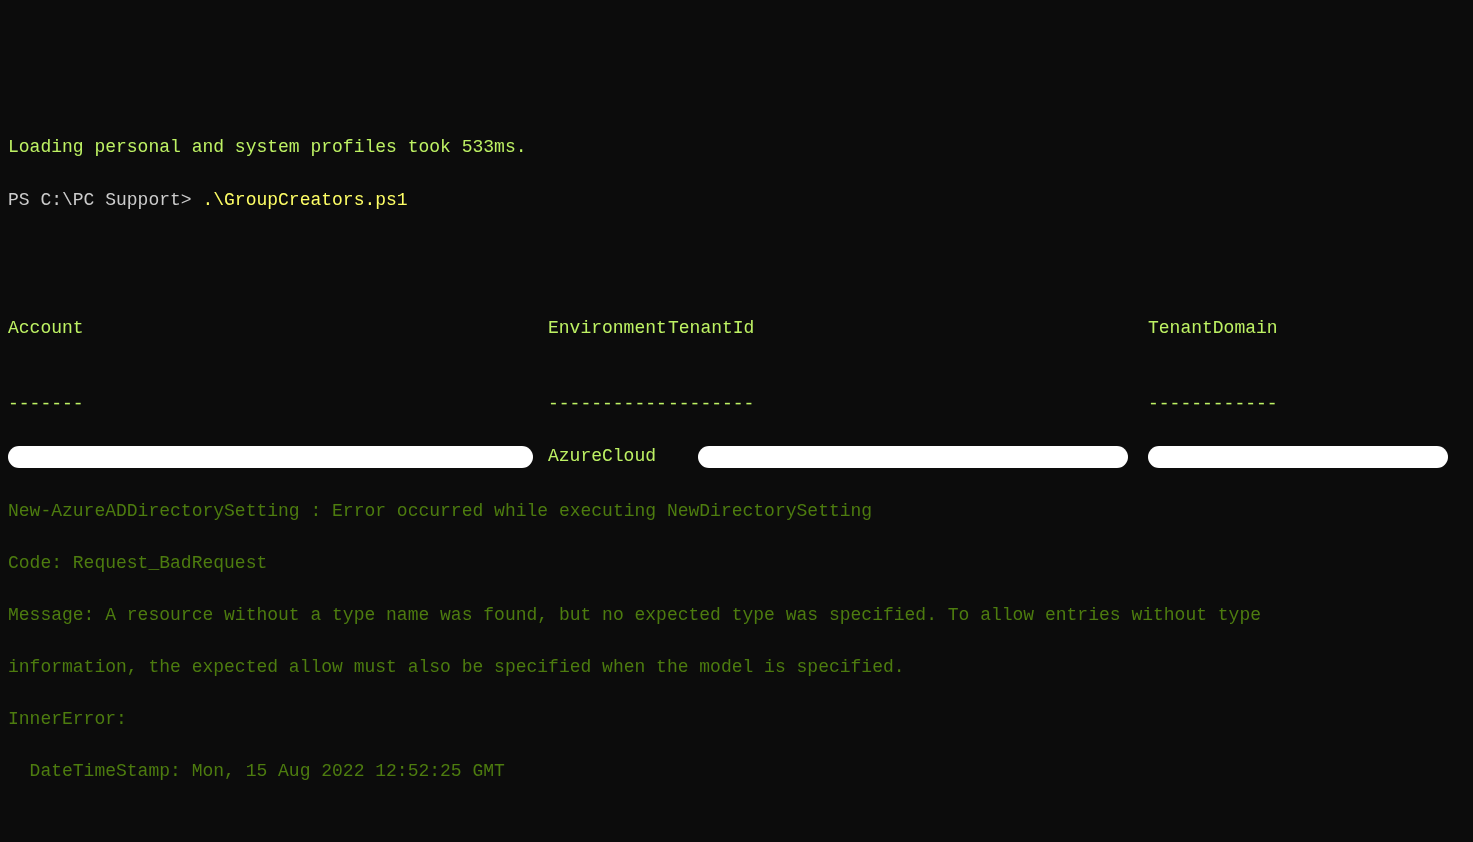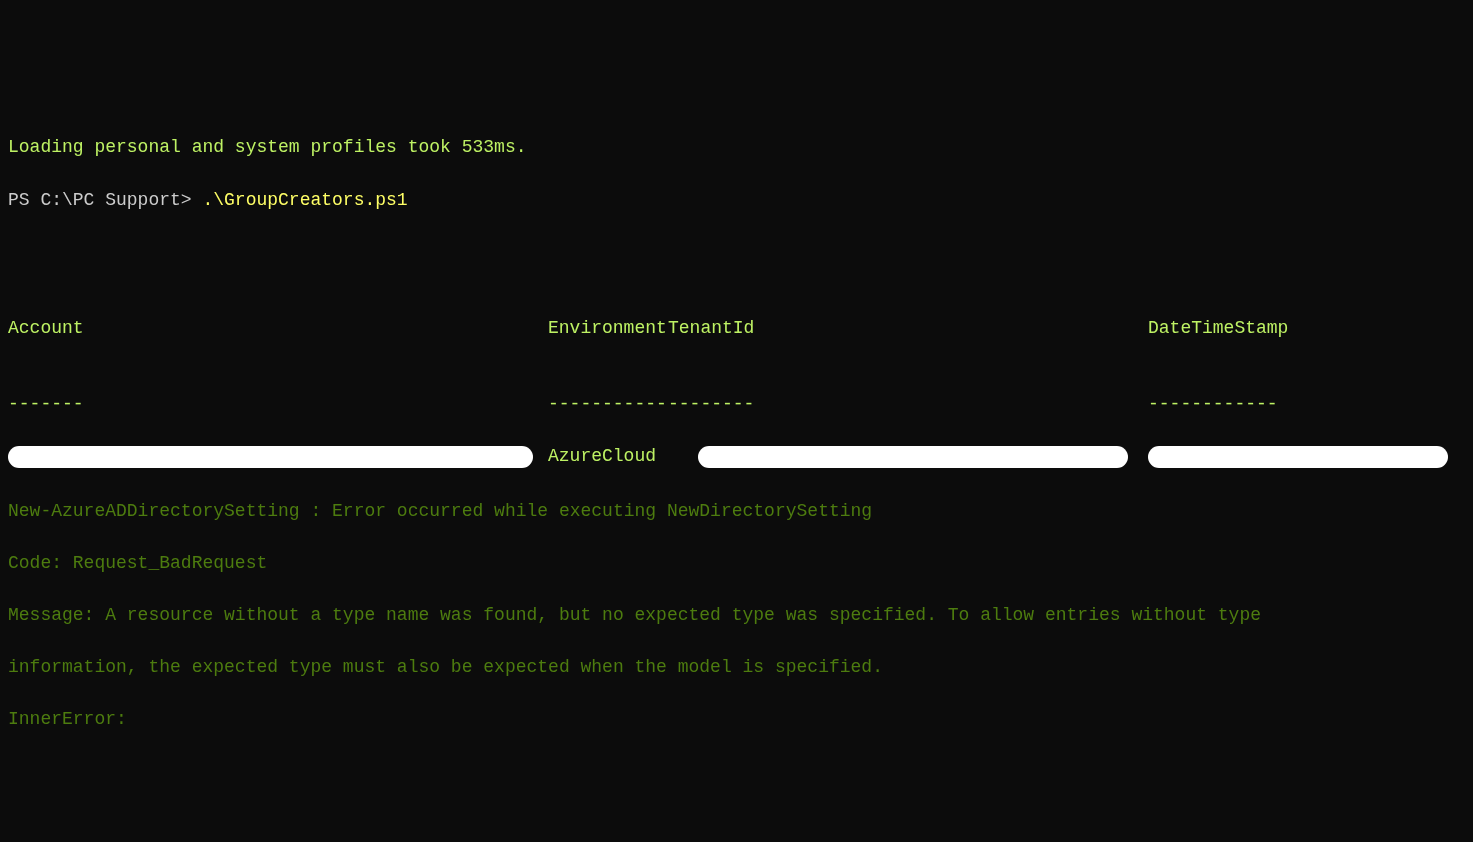--- a/index.html
+++ b/index.html
@@ -37,28 +37,29 @@
   </style>
 </head>
 <body>
 
 
 
 <div>
 <span class="line white">Loading personal and system profiles took 533ms.</span>
 <span class="line"><span class="prompt">PS C:\PC Support&gt; </span><span class="cmd">.\GroupCreators.ps1</span></span>
 <span class="line"> </span>
-<div class="header-row white"><span class="col-account">Account</span><span class="col-env">Environment</span><span class="col-tenantid">TenantId</span><span class="col-domain">DateTimeStamp</span></div>
+<div class="header-row white"><span class="col-account">Account</span><span class="col-env">Environment</span><span class="col-tenantid">TenantId</span><span class="col-domain">TenantDomain</span></div>
 <div class="header-row white"><span class="col-account">-------</span><span class="col-env">-----------</span><span class="col-tenantid">--------</span><span class="col-domain">------------</span></div>
 <div class="data-row"><span class="col-account"><span class="redact" style="width:525px"></span></span><span class="col-env white">AzureCloud</span><span class="col-tenantid"><span class="redact" style="width:430px;margin-left:30px"></span></span><span class="col-domain"><span class="redact" style="width:300px"></span></span></div>
 <span class="line err">New-AzureADDirectorySetting : Error occurred while executing NewDirectorySetting</span>
 <span class="line err">Code: Request_BadRequest</span>
 <span class="line err">Message: A resource without a type name was found, but no expected type was specified. To allow entries without type</span>
-<span class="line err">information, the expected type must also be expected when the model is specified.</span>
+<span class="line err">information, the expected allow must also be specified when the model is specified.</span>
 <span class="line err">InnerError:</span>
+<span class="line err">  DateTimeStamp: Mon, 15 Aug 2022 12:52:25 GMT</span>
 
 
 
 
 
 
 
 
 
 

